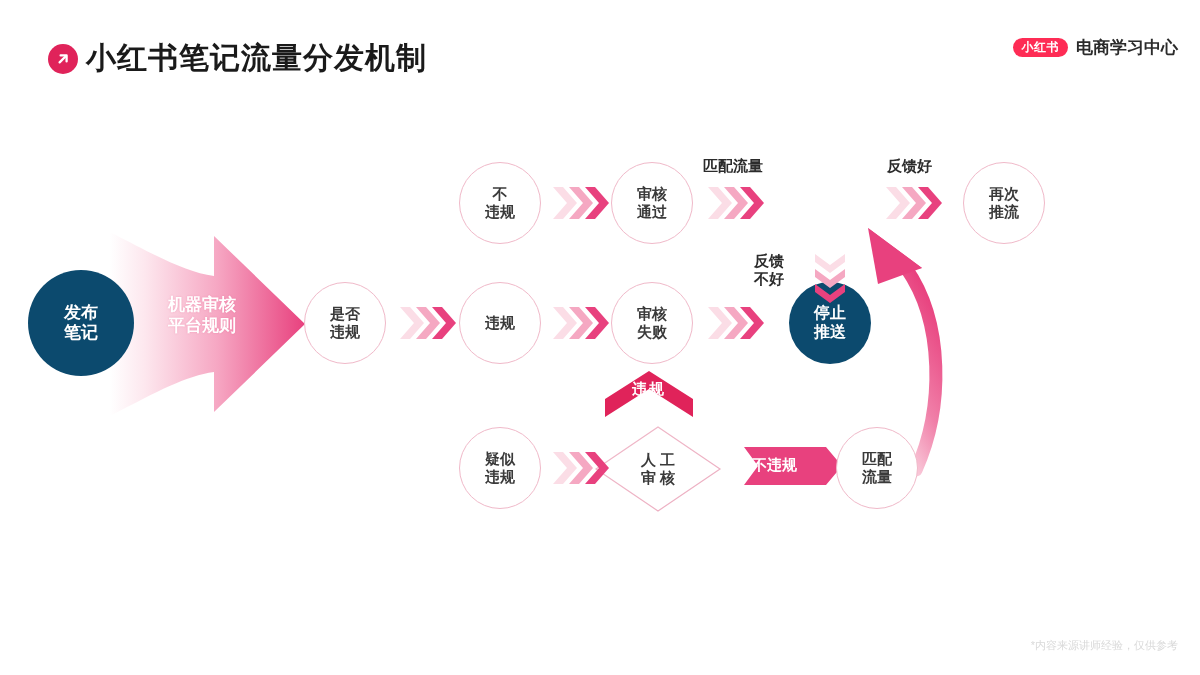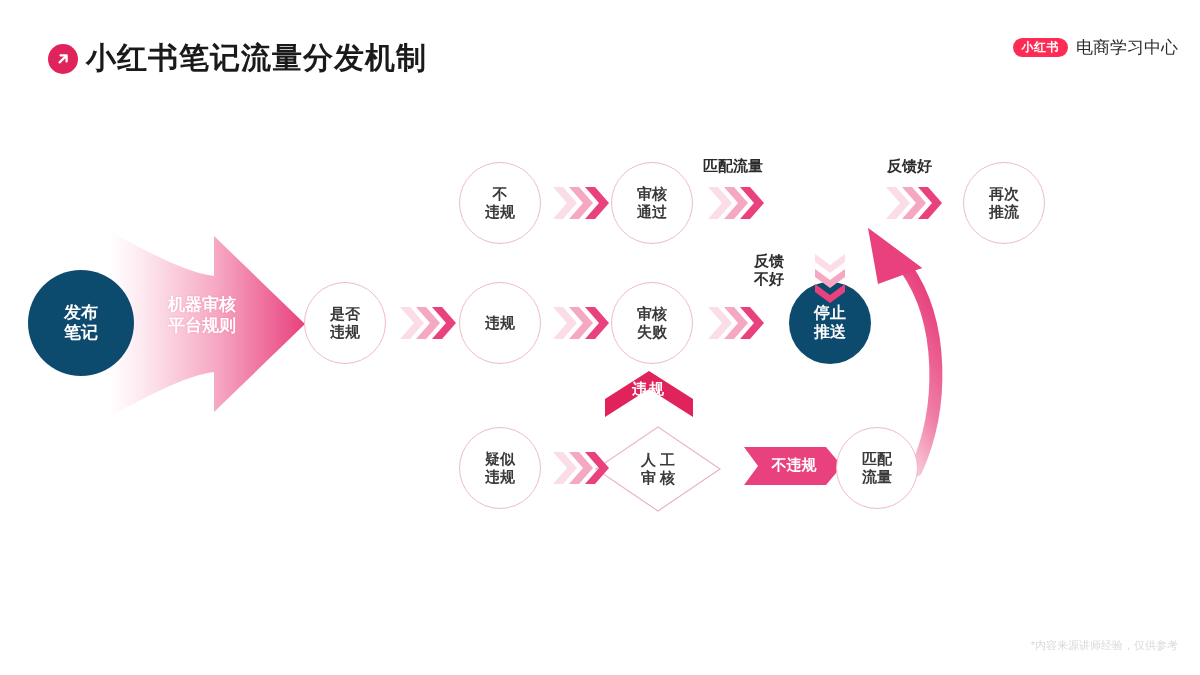--- a/index.html
+++ b/index.html
@@ -58,21 +58,21 @@
     border-radius: 11px;
     font-size: 12px;
     font-weight: bold;
     padding: 3px 9px 4px 9px;
     line-height: 1;
     letter-spacing: 0.5px;
     white-space: nowrap;
   }
   #brand-name {
     font-size: 17px;
-    font-weight: normal;
+    font-weight: bold;
     color: #2b2b2b;
     white-space: nowrap;
   }
 
   
   #footer-note {
     position: absolute;
     right: 22px;
     bottom: 22px;
     font-size: 11px;
@@ -210,21 +210,20 @@
     text-align: center;
     font-size: 15px;
     font-weight: bold;
     color: #ffffff;
     letter-spacing: 2px;
   }
   #banner-not-violation-text {
     position: absolute;
     left: 752px; top: 456px;
     width: 84px;
-    text-align: center;
     font-size: 15px;
     font-weight: bold;
     color: #ffffff;
   }
 </style>
 </head>
 <body>
 
 <div id="header-title">
   <div id="title-badge">

